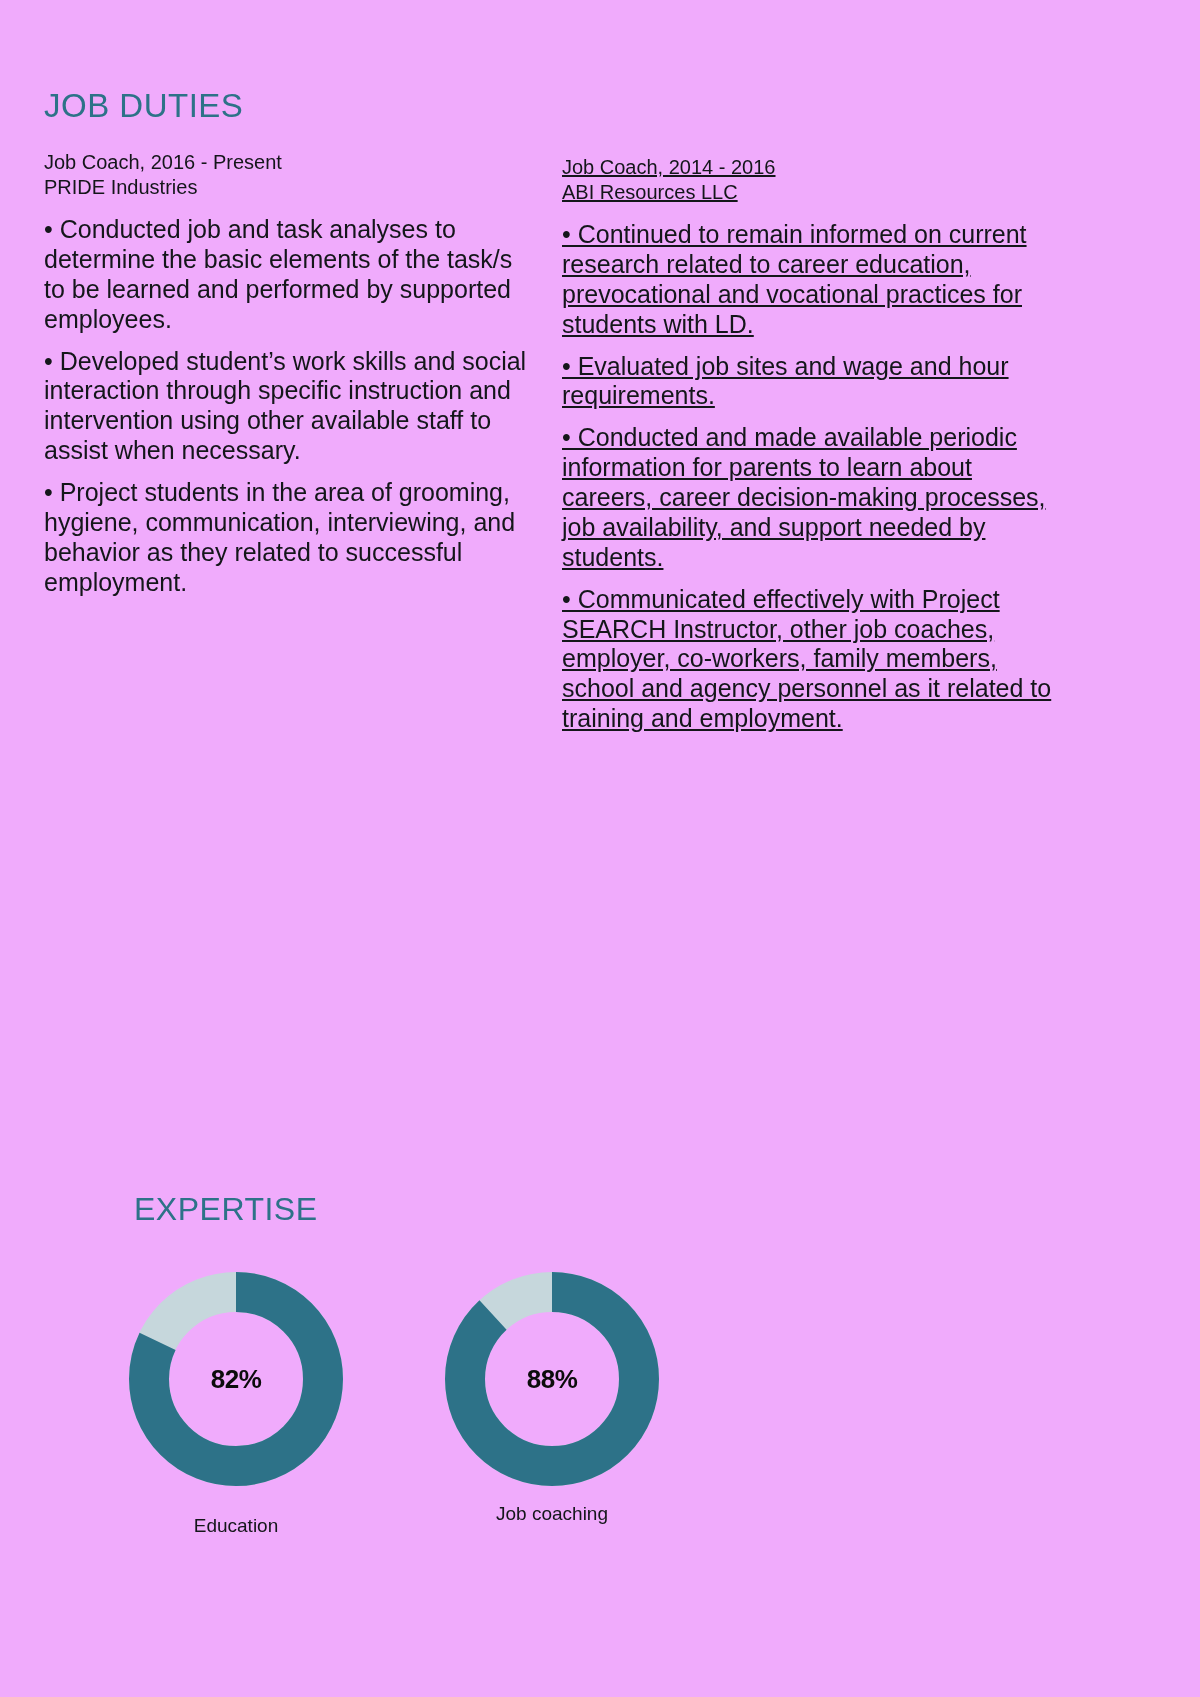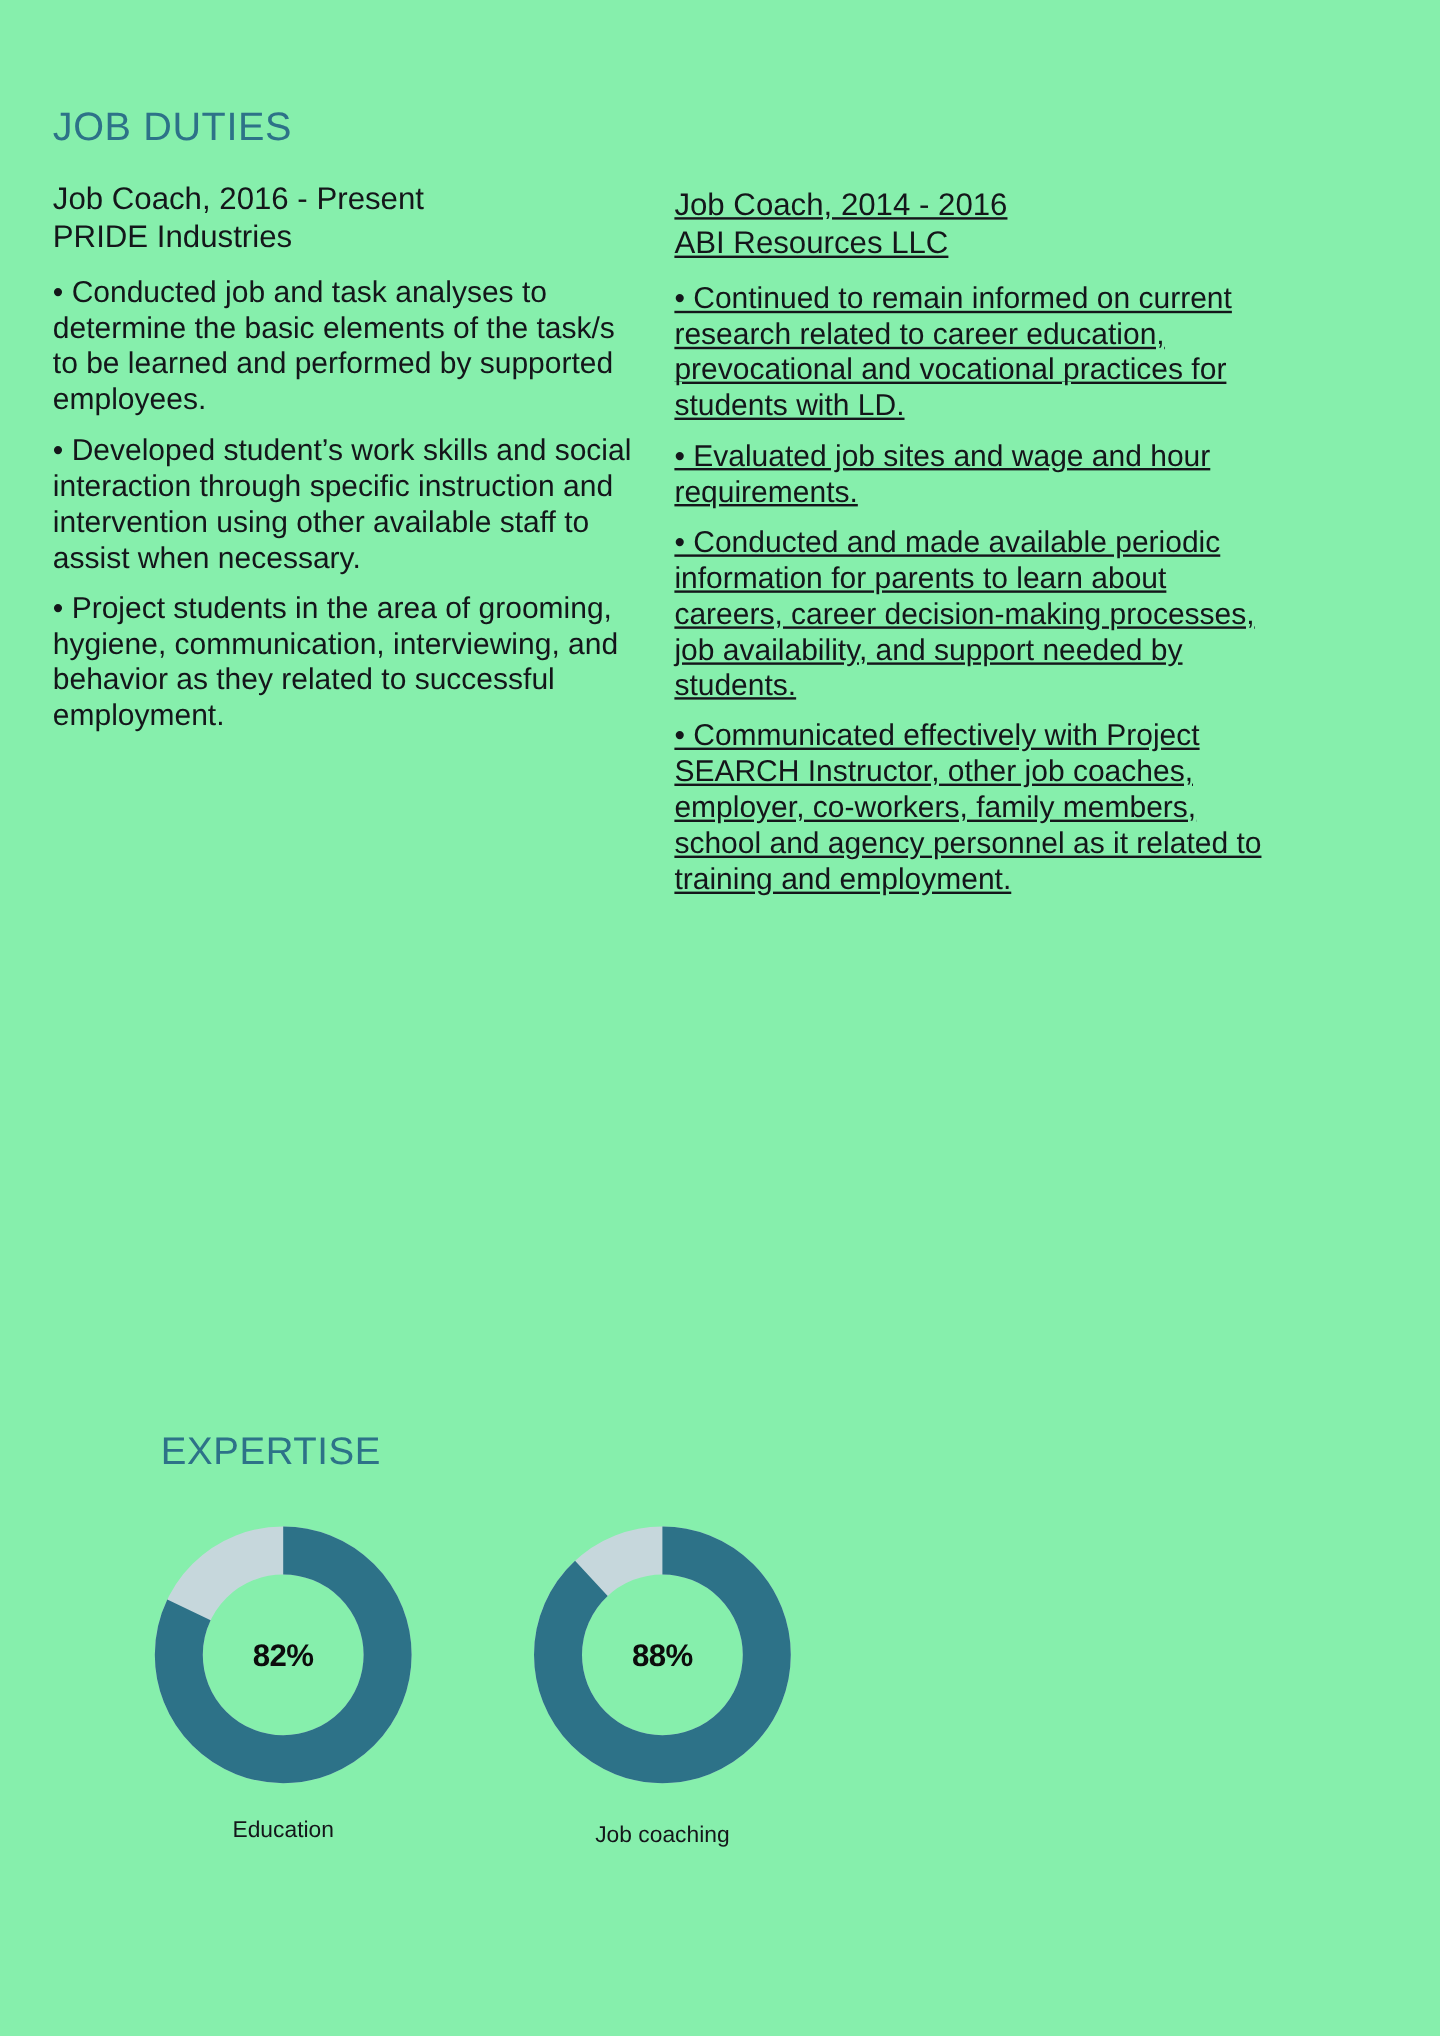--- a/index.html
+++ b/index.html
@@ -13,21 +13,21 @@
     font-family: "Liberation Sans", sans-serif;
     color: #14161a;
     position: relative;
     overflow: hidden;
   }
 
   .page {
     position: relative;
     width: 1200px;
     height: 1697px;
-    background: #86efac;
+    background: #f0abfc;
   }
 
   
   .jobduties-section {
     position: absolute;
     left: 44px;
     top: 88px;
     width: 1010px;
   }
 
@@ -50,21 +50,21 @@
   .col {
     width: 490px;
   }
   .col-right {
     width: 490px;
     padding-top: 5px;
     text-decoration: underline;
   }
 
   .job-title {
-    font-size: 26px;
+    font-size: 20px;
     font-weight: 400;
     line-height: 1.22;
     color: #14161a;
     margin: 0 0 16px 0;
     white-space: pre-line;
   }
 
   .bullets {
     font-size: 25px;
     line-height: 1.195;
@@ -134,21 +134,21 @@
     letter-spacing: -0.5px;
   }
 
   .donut-label {
     margin-top: 22px;
     font-size: 19px;
     color: #14161a;
     text-align: center;
     line-height: 1.2;
   }
-  .donut-item:nth-child(2) .donut-label { margin-top: 26px; }
+  .donut-item:nth-child(2) .donut-label { margin-top: 10px; }
   .donut-item:nth-child(3) .donut-label { margin-top: 30px; }
 </style>
 </head>
 <body>
 
 <div class="page">
 
   <section class="jobduties-section">
     <h1 class="section-title" style="color: rgb(45, 114, 136);">JOB DUTIES</h1>
 

